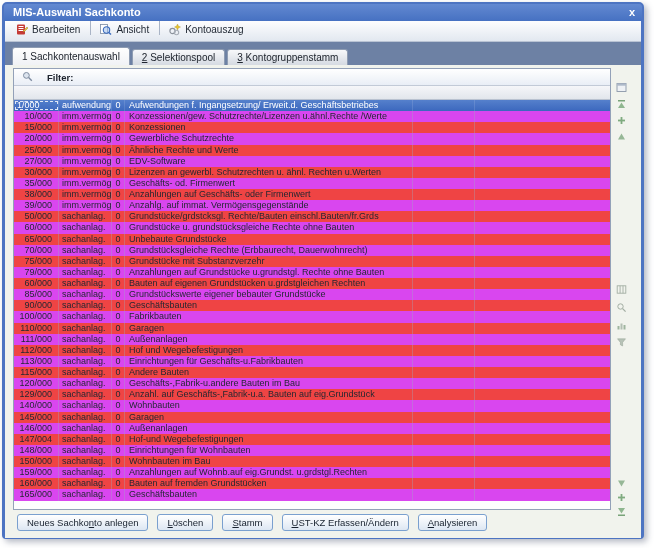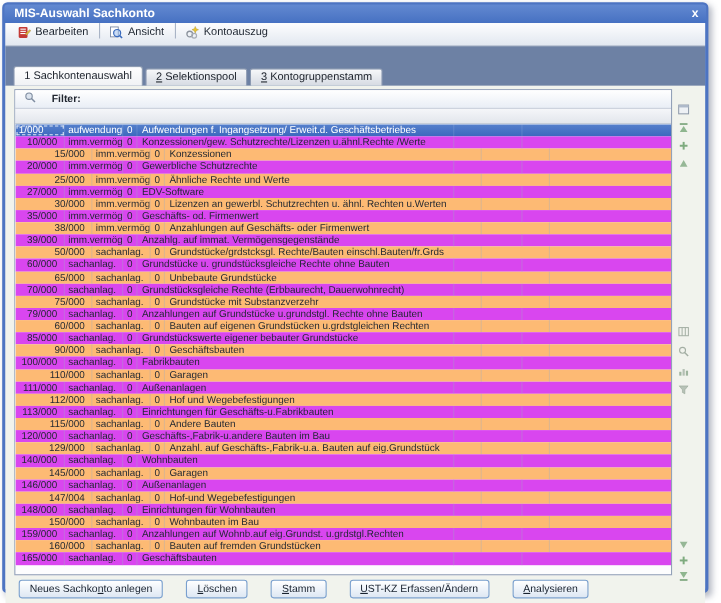--- a/index.html
+++ b/index.html
@@ -17,21 +17,21 @@
 
   
   .toolbar { height:21px; background:linear-gradient(#fdfdfe,#e2e8f0);
     border-bottom:1px solid #b9c3d3; display:flex; align-items:flex-start; padding-left:6px; }
   .tbtn { display:flex; align-items:center; gap:4px; font-size:10px; color:#1d2530;
     padding:2px 6px 2px 4px; border-radius:2px; }
   .tsep { width:1px; height:14px; background:#a9b4c6; margin:0 4px; }
   .ticon { width:13px; height:13px; display:inline-block; }
 
   
-  .tabstrip { height:36px; background:#6d81a4; display:flex; align-items:flex-end; padding-left:7px; }
+  .tabstrip { height:23px; background:#6d81a4; display:flex; align-items:flex-end; padding-left:7px; }
   .tab { font-size:10px; color:#20262f; padding:2px 9px 2px 9px; margin-right:2px;
     background:linear-gradient(#f7f8fa,#d5dae2); border:1px solid #8e9cb2; border-bottom:none;
     border-radius:3px 3px 0 0; height:16px; line-height:12px; }
   .tab.active { background:linear-gradient(#fefefe,#f0f2f5); height:18px; line-height:14px; font-weight:normal; }
   .tab .u { text-decoration:underline; }
 
   
   .content { position:relative; height:473px; background:#f1f3ed; }
 
   .grid { position:absolute; left:8px; top:3px; width:598px; height:442px;
@@ -43,39 +43,39 @@
 
   .hdr { display:flex; height:14px; background:linear-gradient(#f5f6f9,#e2e6ec);
     border-bottom:1px solid #b9c2d0; font-size:9px; color:#39404b; }
   .hdr .c { border-right:1px solid #c5cdd9; line-height:13px; position:relative;margin-top:21px; }
   .hdr .c-saldo { color:#9aa1ac; }
   .sortglyph { position:absolute; right:3px; top:4px; width:0; height:0;
     border-left:3px solid transparent; border-right:3px solid transparent; border-top:4px solid #98a2b0; }
 
   .rows { height:401px; overflow:hidden; background:#fdfdfe; }
   .row { display:flex; height:11.14px; font-size:9px; line-height:11px; color:#1f2630; }
-  .row.even { background:#fdba74;padding-left:25px; }
+  .row.even { background:#ef4444; }
   .row.alt  { background:#d946ef; }
   .row.selected { background:linear-gradient(#5580cc,#3c68be); color:#ffffff; }
   .c { overflow:hidden; white-space:nowrap; }
   .c-nr   { width:45px; text-align:right; padding-right:6px; border-right:1px solid rgba(160,172,192,.35); }
   .c-kn   { width:53px; padding-left:3px; border-right:1px solid rgba(160,172,192,.35); }
   .c-a    { width:13px; text-align:center; border-right:1px solid rgba(160,172,192,.35); }
   .c-bez  { width:288px; padding-left:4px; border-right:1px solid rgba(160,172,192,.35); }
   .c-saldo{ width:62px; padding-left:3px; border-right:1px solid rgba(160,172,192,.35); }
   .c-fill { flex:1; border-right:none; }
   .row.selected .c { border-right-color:rgba(255,255,255,.12); }
   .row.selected .c-nr { text-align:left; padding-left:3px; outline:1px dashed #dfe7f6; outline-offset:-2px; }
 
   
   .sidestrip { position:absolute; left:608px; top:3px; width:17px; height:434px; }
   .sico { position:absolute; left:3px; width:11px; height:11px; }
 
   
-  .footer { position:absolute; left:12px; top:449px; display:flex; gap:21px; }
+  .footer { position:absolute; left:12px; top:449px; display:flex; gap:9px; }
   .fbtn { font-size:9.5px; color:#18222f; background:linear-gradient(#ffffff,#dde7f3);
     border:1px solid #7aa0cf; border-radius:3px; padding:2px 9px 3px 9px; height:17px; line-height:11px; }
   .fbtn .u { text-decoration:underline; }
 </style>
 </head>
 <body>
 
 <div class="window">
 
   <div class="titlebar">

